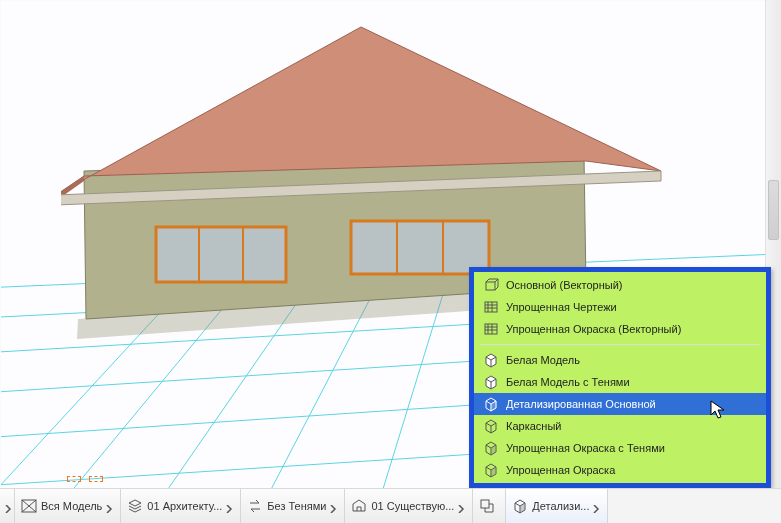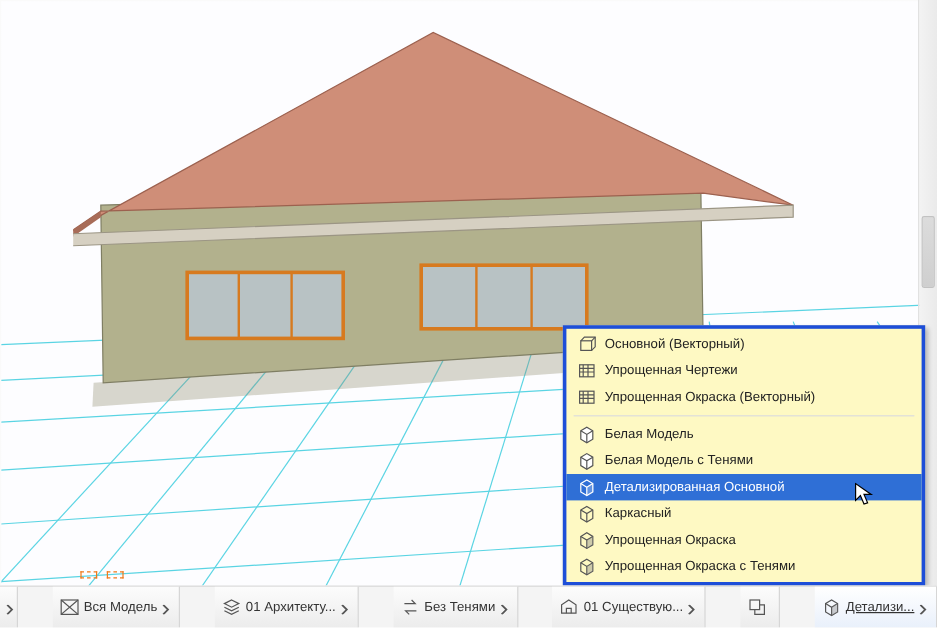--- a/index.html
+++ b/index.html
@@ -10,32 +10,32 @@
   .viewport { position:absolute; left:1px; top:1px; right:1px; bottom:35px; background:linear-gradient(#fdfdff,#fdfdff); border-right:1px solid #ddd; overflow:hidden; }
   .grid-plane { position:absolute; left:0; right:0; bottom:0; height:260px; perspective:460px; }
   .grid-plane svg { position:absolute; left:0; top:0; }
   .house { position:absolute; left:60px; top:20px; width:590px; height:340px; }
   .house svg { position:absolute; left:0; top:0; }
 
   
   .handle { position:absolute; width:14px; height:6px; border:1px dashed #f07a1a; background:transparent; }
 
   
-  .bar { position:absolute; left:0; right:0; bottom:0; height:35px; display:flex; align-items:stretch; border-top:1px solid #d9d9d9; background:#f4f4f4;justify-content:space-between; }
+  .bar { position:absolute; left:0; right:0; bottom:0; height:35px; display:flex; align-items:stretch; border-top:1px solid #d9d9d9; background:#f4f4f4; }
   .seg { display:flex; align-items:center; padding:0 6px; border-right:1px solid #d6d6d6; background:linear-gradient(#fcfcfc,#ececec); white-space:nowrap; color:#333; cursor:default; }
   .seg .chevron { width:6px; height:6px; margin:0 3px; display:inline-block; }
   .seg .chevron svg path{ stroke:#555; }
   .seg .ico { width:16px; height:16px; margin-right:4px; display:inline-flex; align-items:center; justify-content:center; }
-  .seg:last-child { background:linear-gradient(#fdfdfd,#f0f0f0);text-decoration:underline; }
+  .seg:last-child { background:linear-gradient(#fdfdfd,#f0f0f0); }
   .seg.active { background:linear-gradient(#fff,#e9f0fb); }
   .bar-leading { display:flex; align-items:center; padding:0 4px; border-right:1px solid #d6d6d6; background:linear-gradient(#fcfcfc,#ececec);}
   .bar-leading .chevl { width:6px; height:6px; }
 
   
-  .popup { position:absolute; right:10px; bottom:35px; width:302px; background:#fef9c3; border:3px solid #1d4ed8; box-shadow:2px 2px 4px rgba(0,0,0,.25); padding:2px 0; }
+  .popup { position:absolute; right:10px; bottom:35px; width:302px; background:#bef264; border:5px solid #1d4ed8; box-shadow:2px 2px 4px rgba(0,0,0,.25); padding:2px 0; }
   .popup .row { display:flex; align-items:center; height:22px; padding:0 8px; color:#222; cursor:default; }
   .popup .row .ico { width:18px; height:18px; margin-right:6px; display:inline-flex; align-items:center; justify-content:center; }
   .popup .row.sel { background:#2f6fd6; color:#fff; }
   .popup .row.sel svg path, .popup .row.sel svg rect, .popup .row.sel svg line { stroke:#fff !important; }
   .popup hr { border:none; border-top:1px solid #dcdcdc; margin:4px 6px; }
   .cursor { position:absolute; width:16px; height:20px; pointer-events:none; }
 
   
   .scroll-right { position:absolute; right:0; top:0; width:16px; bottom:35px; background:linear-gradient(90deg,#f3f3f3,#eaeaea); border-left:1px solid #e1e1e1; }
   .scroll-right .thumb { position:absolute; left:2px; right:2px; top:180px; height:60px; background:linear-gradient(#dcdcdc,#cfcfcf); border:1px solid #c2c2c2; border-radius:2px; }
@@ -197,33 +197,33 @@
       <div class="row">
         <span class="ico">
           <svg width="16" height="16" viewBox="0 0 16 16">
               <g stroke="#555" fill="none">
                 <path d="M3 5l5-3 5 3v7l-5 3-5-3z"></path>
                 <path d="M3 5l5 3 5-3M8 8v7"></path>
               </g>
               <path d="M8 8l5-3v7l-5 3z" fill="#888" opacity=".4"></path>
             </svg>
         </span>
+        <span>Упрощенная Окраска с Тенями</span>
+      </div>
+      <div class="row">
+        <span class="ico">
+          <svg width="16" height="16" viewBox="0 0 16 16">
+              <g stroke="#555" fill="none">
+                <path d="M3 5l5-3 5 3v7l-5 3-5-3z"></path>
+                <path d="M3 5l5 3 5-3M8 8v7"></path>
+              </g>
+              <path d="M8 8l5-3v7l-5 3z" fill="#888" opacity=".4"></path>
+            </svg>
+        </span>
         <span>Упрощенная Окраска</span>
-      </div>
-      <div class="row">
-        <span class="ico">
-          <svg width="16" height="16" viewBox="0 0 16 16">
-              <g stroke="#555" fill="none">
-                <path d="M3 5l5-3 5 3v7l-5 3-5-3z"></path>
-                <path d="M3 5l5 3 5-3M8 8v7"></path>
-              </g>
-              <path d="M8 8l5-3v7l-5 3z" fill="#888" opacity=".4"></path>
-            </svg>
-        </span>
-        <span>Упрощенная Окраска с Тенями</span>
       </div>
     </div>
 
     <div class="cursor" style="right:40px; top:128px;">
       <svg width="16" height="20" viewBox="0 0 16 20">
           <path d="M1 1l0 14 4-4 3 7 3-1-3-7 6 0z" fill="#fff" stroke="#000" stroke-width="1"></path>
         </svg>
     </div>
   </div>
 

